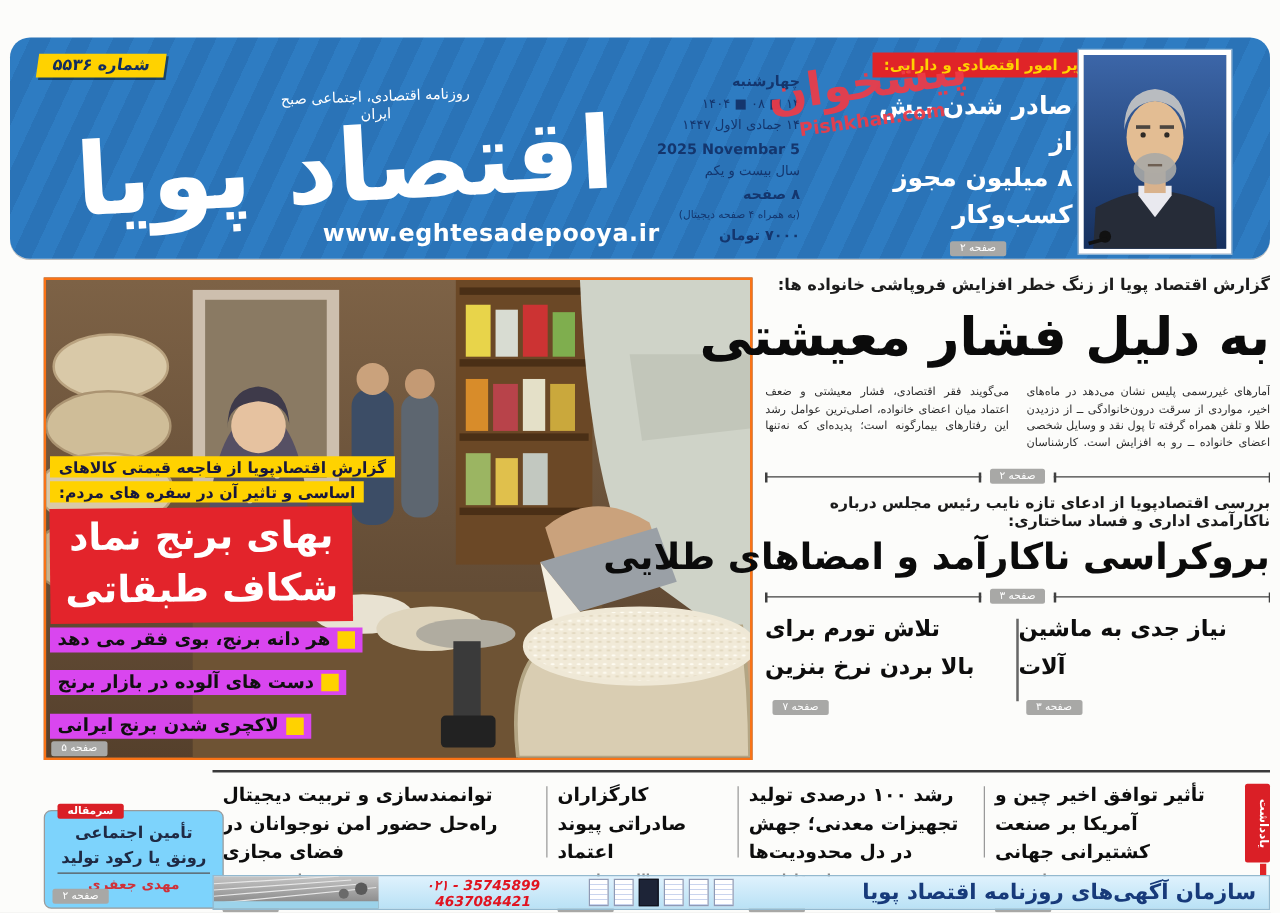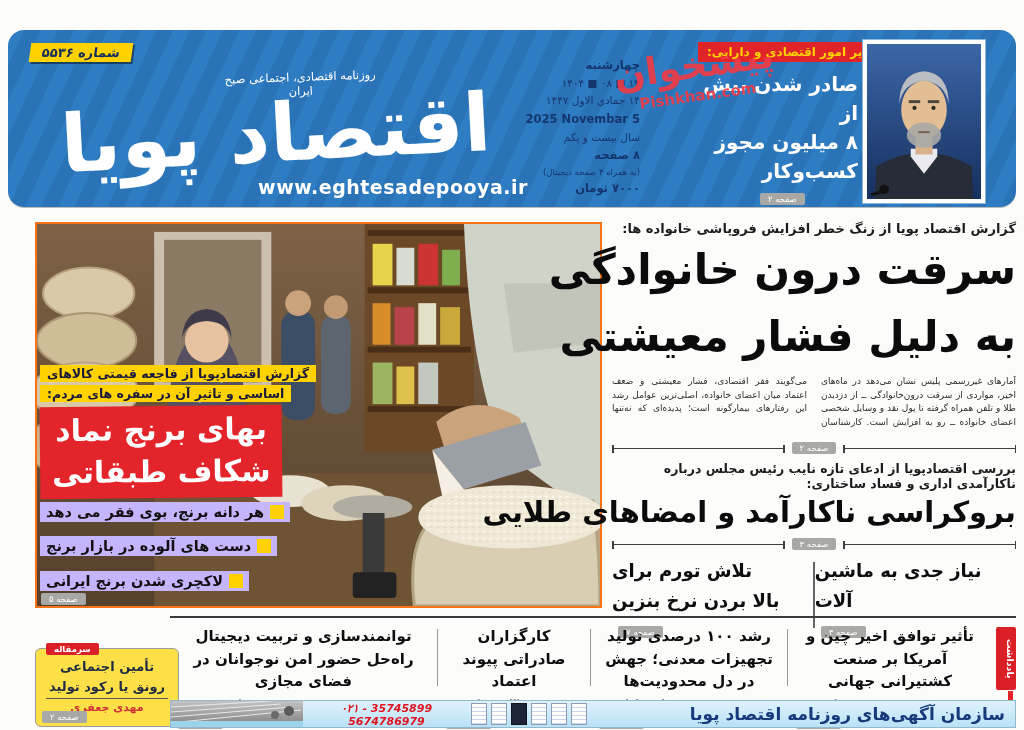--- a/index.html
+++ b/index.html
@@ -45,21 +45,21 @@
   .divider .ln::before { right:0; } .divider .ln::after { left:0; }
 
   
   .photo { position:absolute; left:35px; top:222px; width:567px; height:386px; border:2px solid #f97316;
     background:#6e5138; }
   .photo > svg { display:block; width:100%; height:100%; }
   .ov-kicker { position:absolute; left:3px; background:#ffd200; color:#18183c; font-weight:bold; font-size:12.5px;
     padding:1px 7px; white-space:nowrap; }
   .ov-red { position:absolute; left:3px; top:182px; background:#e3242b; color:#fff; font-weight:bold; font-size:30px;
     line-height:1.4; padding:3px 12px 5px; transform:rotate(-.6deg); text-align:center; }
-  .ov-bullet { position:absolute; left:3px; background:#c4b5fd; color:#101010; font-weight:bold; font-size:14.5px;
+  .ov-bullet { position:absolute; left:3px; background:#d946ef; color:#101010; font-weight:bold; font-size:14.5px;
     padding:2px 6px; display:flex; align-items:center; gap:6px; white-space:nowrap; }
   .sq { width:14px; height:14px; background:#ffd200; flex:0 0 auto; }
   .ov-page { position:absolute; left:4px; bottom:1px; }
 
   
   .rcol { position:absolute; left:612px; top:221px; width:404px; }
   .kicker { font-weight:bold; font-size:13px; color:#1c1c1c; text-align:right; padding-left:2px; }
   .h1l { font-weight:bold; font-size:42px; color:#0b0b0b; text-align:center; line-height:1.6; white-space:nowrap; }
   .bodytxt { margin-top:5px; height:60px; overflow:hidden; column-count:2; column-gap:14px; font-size:9px;
     line-height:1.5; text-align:justify; color:#2c2c2c; }
@@ -70,27 +70,27 @@
   .midcol .t { font-weight:bold; font-size:18px; line-height:1.65; text-align:left; color:#0d0d0d; }
   .midcol .pg { text-align:left; padding-left:6px; margin-top:4px; }
   .vsep { width:1.5px; background:#666; align-self:center; height:66px; }
 
   
   .bottomrow { position:absolute; left:170px; top:616px; width:846px; height:80px; border-top:2px solid #3a3a3a;
     display:flex; align-items:stretch; padding-top:7px; }
   .note-badge { flex:0 0 20px; margin:2px 0 6px 4px; background:#da1f26; color:#fff; writing-mode:vertical-rl;
     text-orientation:mixed; font-size:9.5px; font-weight:bold; text-align:center; border-radius:2px; }
   .bart { padding:0 8px; }
-  .bart .t { font-weight:bold; font-size:15px; line-height:1.5; text-align:center; color:#0d0d0d; }
+  .bart .t { font-weight:bold; font-size:15px; line-height:1.5; text-align:left; color:#0d0d0d; }
   .bart .a { margin-top:5px; font-size:10px; font-weight:bold; color:#8a8a8a; text-align:left; padding-left:16px; }
   .bart .pg { margin-top:2px; text-align:left; }
   .bsep { width:1px; background:#999; margin:4px 0 10px; }
 
   
-  .editorial { position:absolute; left:35px; top:648px; width:144px; height:79px; background:#fde047;
+  .editorial { position:absolute; left:35px; top:648px; width:144px; height:79px; background:#7dd3fc;
     border:1.5px solid #9a9a9a; border-radius:6px; padding-top:8px; }
   .edit-badge { position:absolute; top:-6px; left:10px; background:#da1f26; color:#fff; font-size:8.5px;
     font-weight:bold; padding:1px 8px; border-radius:2px; }
   .edit-title { font-weight:bold; font-size:13px; line-height:1.5; text-align:center; color:#1f2a44; }
   .edit-div { margin:2px 10px; border-top:1.2px solid #555; }
   .edit-author { text-align:center; color:#d03038; font-weight:bold; font-size:11px; }
   .edit-page { position:absolute; left:6px; bottom:3px; }
 
   
   .adstrip { position:absolute; left:170px; top:700px; width:846px; height:28px;
@@ -257,21 +257,20 @@
     </div>
     <div class="ov-bullet" style="top:347px">
       <span class="sq"></span>
       <span>لاکچری شدن برنج ایرانی</span>
     </div>
     <span class="pbadge ov-page">صفحه ۵</span>
   </div>
 
   <div class="rcol">
     <div class="kicker">گزارش اقتصاد پویا از زنگ خطر افزایش فروپاشی خانواده ها:</div>
-    <div class="h1l">سرقت درون خانوادگی</div>
     <div class="h1l">به دلیل فشار معیشتی</div>
     <div class="bodytxt">آمارهای غیررسمی پلیس نشان می‌دهد در ماه‌های اخیر، مواردی از سرقت درون‌خانوادگی ــ از دزدیدن طلا و تلفن همراه گرفته تا پول نقد و وسایل شخصی اعضای خانواده ــ رو به افزایش است. کارشناسان می‌گویند فقر اقتصادی، فشار معیشتی و ضعف اعتماد میان اعضای خانواده، اصلی‌ترین عوامل رشد این رفتارهای بیمارگونه است؛ پدیده‌ای که نه‌تنها جرم، بلکه نشانه‌ی آشکار یک فروپاشی اخلاقی و عاطفی است...</div>
 
     <div class="divider" style="margin-top:7px">
       <div class="ln"></div>
       <span class="pbadge">صفحه ۲</span>
       <div class="ln"></div>
     </div>
 
     <div class="kicker2">بررسی اقتصادپویا از ادعای تازه نایب رئیس مجلس درباره ناکارآمدی اداری و فساد ساختاری:</div>
@@ -343,21 +342,21 @@
     <div class="ad-thumbs">
       <div class="thumb"></div>
       <div class="thumb"></div>
       <div class="thumb dark"></div>
       <div class="thumb"></div>
       <div class="thumb"></div>
       <div class="thumb"></div>
     </div>
     <div class="ad-phones">
       <div>۰۲۱ - 35745899</div>
-      <div>5674786979</div>
+      <div>4637084421</div>
     </div>
     <svg class="ad-press" viewBox="0 0 132 26" preserveAspectRatio="none">
       <defs>
         <linearGradient id="press" x1="0" y1="0" x2="0" y2="1">
           <stop offset="0" stop-color="#c4c4c4"></stop>
             <stop offset="1" stop-color="#7e7e7e"></stop>
         </linearGradient>
       </defs>
       <rect width="132" height="26" fill="url(#press)"></rect>
       <g stroke="#e8e8e8" stroke-width="1">

